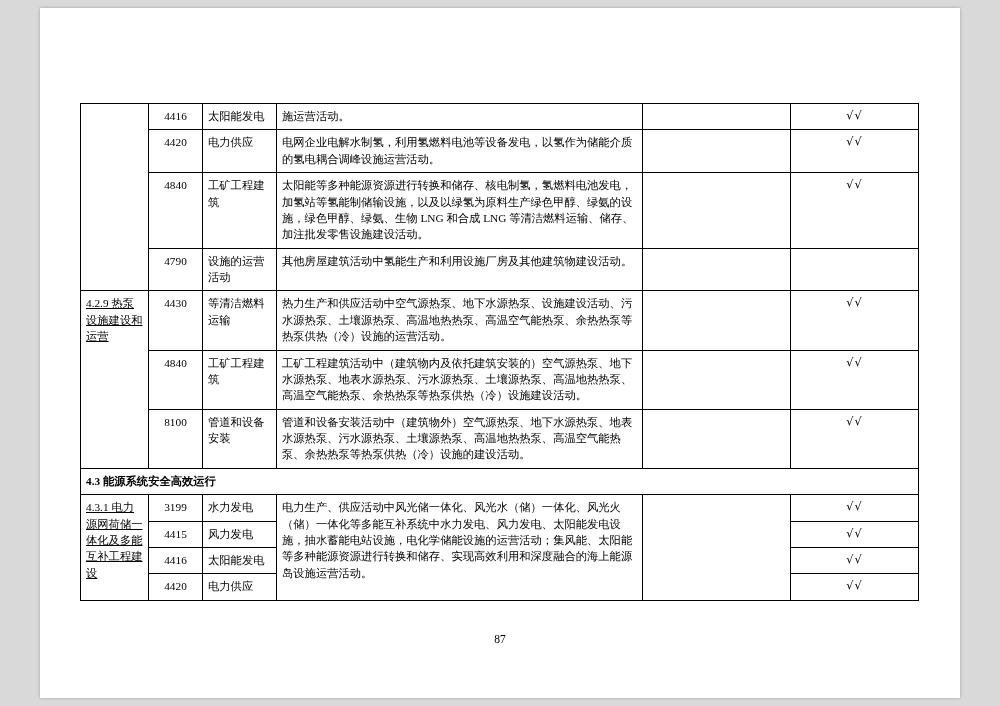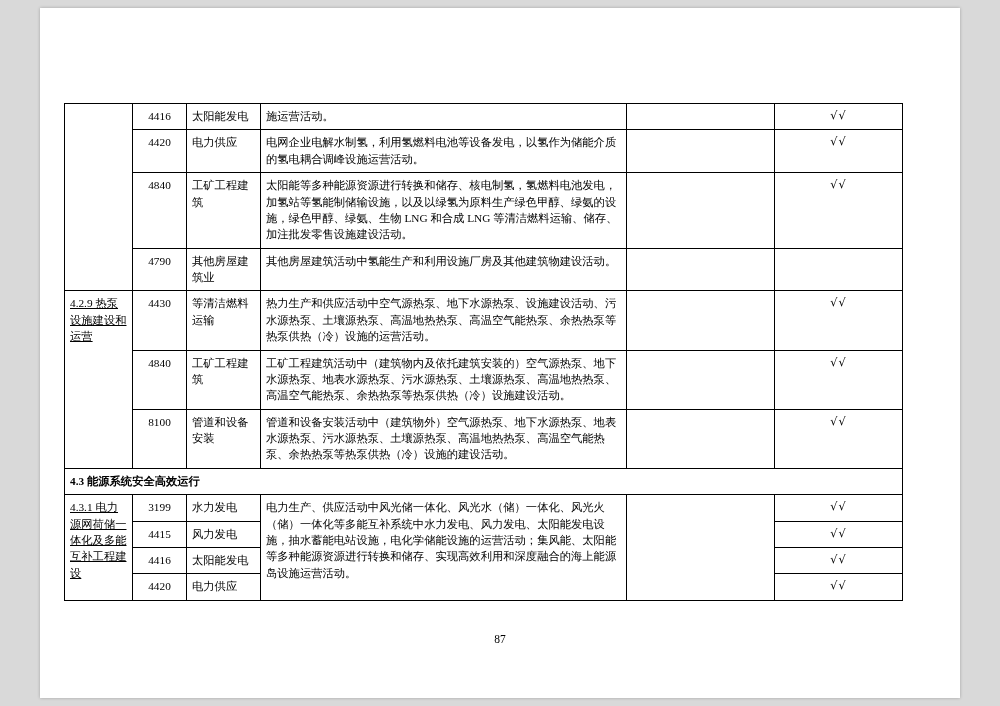--- a/index.html
+++ b/index.html
@@ -17,21 +17,21 @@
     position: absolute;
     left: 40px;
     top: 8px;
     width: 920px;
     height: 690px;
     background: #ffffff;
     box-shadow: 0 0 3px rgba(0,0,0,0.25);
   }
   .content {
     position: absolute;
-    left: 24px;
+    left: 40px;
     top: 95px;
     width: 838px;
   }
   table.doc {
     border-collapse: collapse;
     width: 838px;
     table-layout: fixed;
   }
   table.doc td {
     border: 1px solid #000000;
@@ -108,21 +108,21 @@
         <tr>
           <td class="c2 center nowrapnum">4840</td>
           <td class="c3">工矿工程建筑</td>
           <td class="c4">太阳能等多种能源资源进行转换和储存、核电制氢，氢燃料电池发电，加氢站等氢能制储输设施，以及以绿氢为原料生产绿色甲醇、绿氨的设施，绿色甲醇、绿氨、生物 LNG 和合成 LNG 等清洁燃料运输、储存、加注批发零售设施建设活动。</td>
           <td class="c5"></td>
           <td class="c6 mark">√√</td>
         </tr>
 
         <tr>
           <td class="c2 center nowrapnum">4790</td>
-          <td class="c3">其他房屋建筑业</td>
+          <td class="c3">设施的运营活动</td>
           <td class="c4">其他房屋建筑活动中氢能生产和利用设施厂房及其他建筑物建设活动。</td>
           <td class="c5"></td>
           <td class="c6 mark"></td>
         </tr>
 
         <tr>
           <td rowspan="3" class="c1">4.2.9 热泵设施建设和运营</td>
           <td class="c2 center nowrapnum">4430</td>
           <td class="c3">等清洁燃料运输</td>
           <td class="c4">热力生产和供应活动中空气源热泵、地下水源热泵、设施建设活动、污水源热泵、土壤源热泵、高温地热热泵、高温空气能热泵、余热热泵等热泵供热（冷）设施的运营活动。</td>

